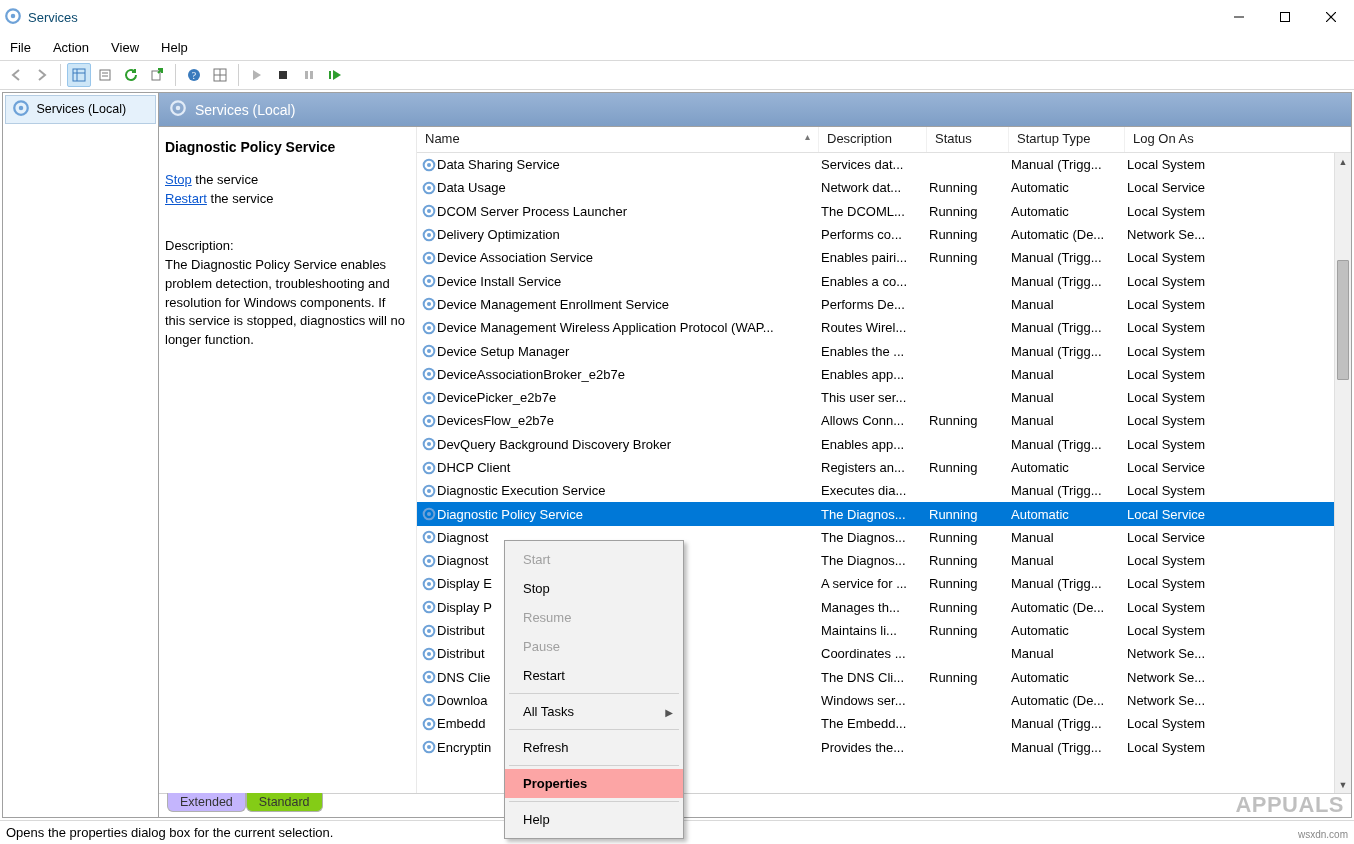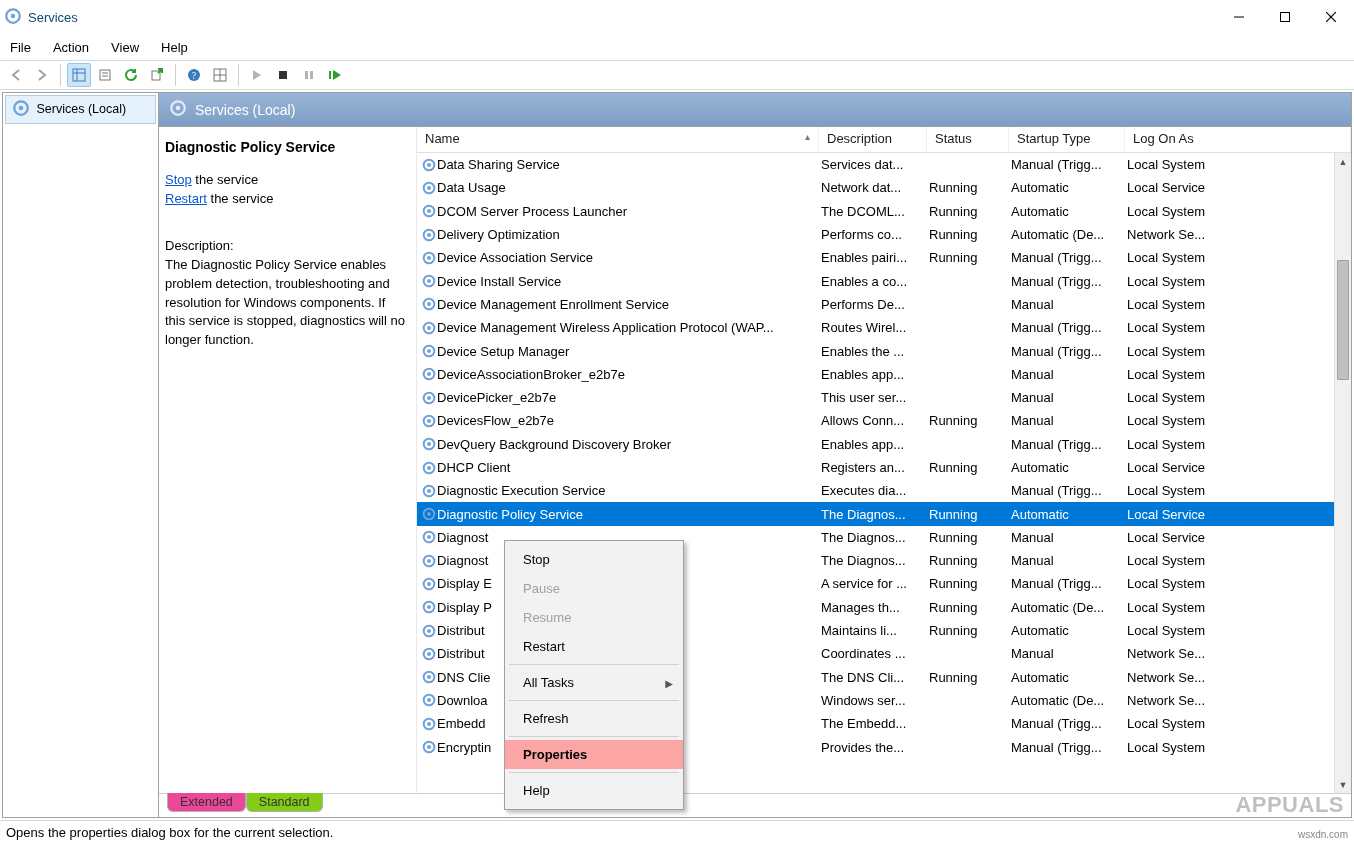--- a/index.html
+++ b/index.html
@@ -194,21 +194,21 @@
     padding: 2px 12px;
     border: 1px solid #b0b0b0;
     border-top: none;
     border-radius: 0 0 6px 6px;
     font-size: 12.5px;
     background: #84cc16;
     position: relative;
     top: -1px;
     color: #333;
   }
-  .btab.sel { background: #ec4899; font-weight: normal; }
+  .btab.sel { background: #c4b5fd; font-weight: normal; }
   
   .status-bar {
     height: 24px;
     border-top: 1px solid #d9d9d9;
     display: flex; align-items: center;
     padding: 0 6px;
     font-size: 13px;
     color: #000;
   }
   .watermark {
@@ -777,23 +777,24 @@
 </div>
 
 <div class="status-bar">
   <span>Opens the properties dialog box for the current selection.</span>
 </div>
 
 <div class="watermark">APPUALS</div>
 <div class="watermark2">wsxdn.com</div>
 
 <div class="ctx-menu">
+  <div class="ctx-item disabled">Start</div>
   <div class="ctx-item">Stop</div>
+  <div class="ctx-item disabled">Resume</div>
   <div class="ctx-item disabled">Pause</div>
-  <div class="ctx-item disabled">Resume</div>
   <div class="ctx-item">Restart</div>
   <div class="ctx-sep"></div>
   <div class="ctx-item"><span>All Tasks</span><span class="arrow">▶</span></div>
   <div class="ctx-sep"></div>
   <div class="ctx-item">Refresh</div>
   <div class="ctx-sep"></div>
   <div class="ctx-item sel bold">Properties</div>
   <div class="ctx-sep"></div>
   <div class="ctx-item">Help</div>
 </div>

